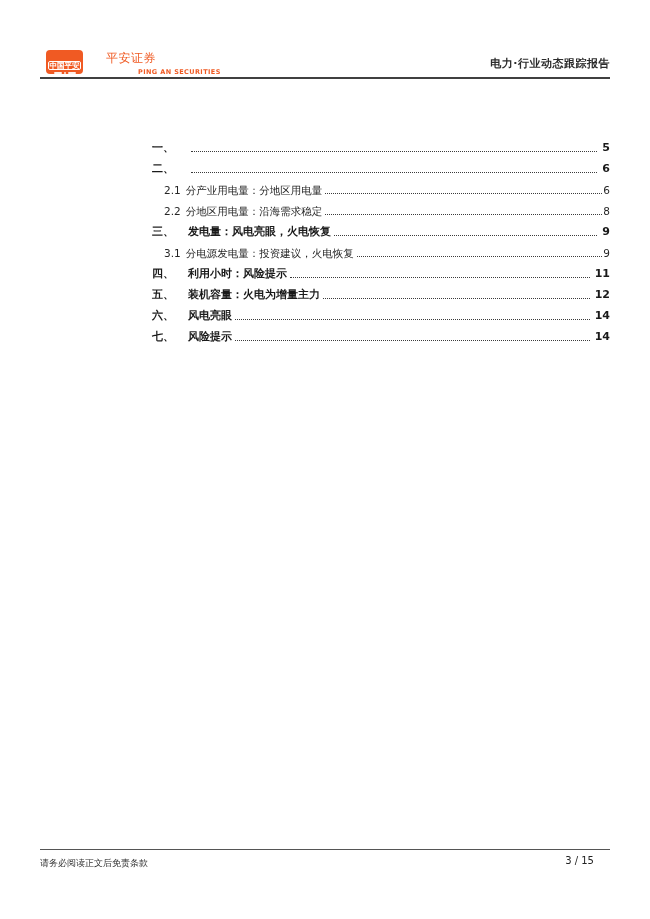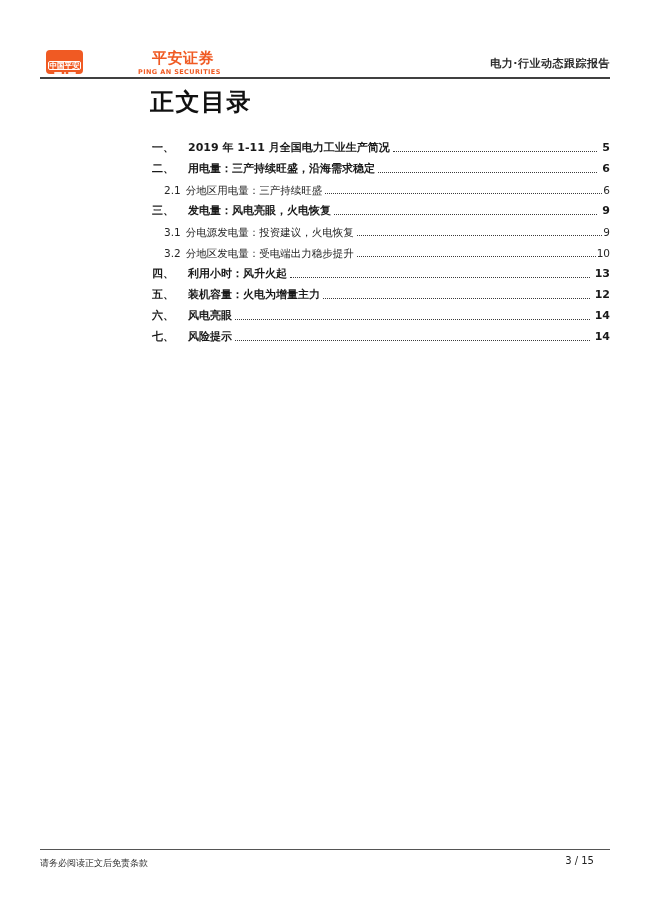--- a/index.html
+++ b/index.html
@@ -19,21 +19,21 @@
   .logo-badge-inner {
     width:33px; height:14px; border:1px solid #ffffff; border-radius:2px;
     color:#ffffff; font-size:7.5px; font-weight:bold; white-space:nowrap;
     display:flex; align-items:center; justify-content:center; overflow:hidden;
   }
   .logo-badge-tag { display:flex; align-items:center; gap:2px; margin-top:2px; }
   .logo-badge-tag i { display:block; width:8px; height:2px; background:rgba(255,255,255,.9); border-radius:1px; }
   .logo-badge-tag .dot { width:2px; height:2px; border-radius:50%; }
 
   .brand { position:absolute; left:106px; top:50px; display:flex; flex-direction:column; }
-  .brand-cn { color:#F05A23; font-size:15px; font-weight:bold; letter-spacing:0.5px; line-height:17px;margin-left:46px; }
+  .brand-cn { color:#F05A23; font-size:12px; font-weight:normal; letter-spacing:0.5px; line-height:17px; }
   .brand-en { color:#F05A23; font-size:6.5px; font-weight:bold; letter-spacing:0.4px; margin-top:1px;padding-left:32px; }
 
   .report-type {
     position:absolute; right:40px; top:56px;
     font-size:11px; font-weight:bold; color:#2b2b2b; letter-spacing:0.5px;margin-left:11px;
   }
   .header-rule {
     position:absolute; left:40px; right:40px; top:77px;
     border-top:2px solid #404040;
   }
@@ -87,63 +87,60 @@
         <i></i>
     </div>
   </div>
   <div class="brand">
     <span class="brand-cn">平安证券</span>
     <span class="brand-en">PING AN SECURITIES</span>
   </div>
   <div class="report-type">电力·行业动态跟踪报告</div>
   <div class="header-rule"></div>
 
-  <div class="toc-title">正文目录</div>
   <div class="toc-list">
       <div class="toc-row lvl1">
       <span class="toc-num">一、</span>
-      <span class="toc-label">2019 年 1-11 月全国电力工业生产简况</span>
       <span class="toc-leader"></span>
       <span class="toc-page">5</span>
     </div>
       <div class="toc-row lvl1">
       <span class="toc-num">二、</span>
-      <span class="toc-label">用电量：三产持续旺盛，沿海需求稳定</span>
       <span class="toc-leader"></span>
       <span class="toc-page">6</span>
     </div>
       <div class="toc-row lvl2">
       <span class="toc-num">2.1</span>
-      <span class="toc-label">分地区用电量：三产持续旺盛</span>
+      <span class="toc-label">分产业用电量：分地区用电量</span>
       <span class="toc-leader"></span>
       <span class="toc-page">6</span>
+    </div>
+      <div class="toc-row lvl2">
+      <span class="toc-num">2.2</span>
+      <span class="toc-label">分地区用电量：沿海需求稳定</span>
+      <span class="toc-leader"></span>
+      <span class="toc-page">8</span>
     </div>
       <div class="toc-row lvl1">
       <span class="toc-num">三、</span>
       <span class="toc-label">发电量：风电亮眼，火电恢复</span>
       <span class="toc-leader"></span>
       <span class="toc-page">9</span>
     </div>
       <div class="toc-row lvl2">
       <span class="toc-num">3.1</span>
       <span class="toc-label">分电源发电量：投资建议，火电恢复</span>
       <span class="toc-leader"></span>
       <span class="toc-page">9</span>
     </div>
-      <div class="toc-row lvl2">
-      <span class="toc-num">3.2</span>
-      <span class="toc-label">分地区发电量：受电端出力稳步提升</span>
-      <span class="toc-leader"></span>
-      <span class="toc-page">10</span>
-    </div>
       <div class="toc-row lvl1">
       <span class="toc-num">四、</span>
-      <span class="toc-label">利用小时：风升火起</span>
+      <span class="toc-label">利用小时：风险提示</span>
       <span class="toc-leader"></span>
-      <span class="toc-page">13</span>
+      <span class="toc-page">11</span>
     </div>
       <div class="toc-row lvl1">
       <span class="toc-num">五、</span>
       <span class="toc-label">装机容量：火电为增量主力</span>
       <span class="toc-leader"></span>
       <span class="toc-page">12</span>
     </div>
       <div class="toc-row lvl1">
       <span class="toc-num">六、</span>
       <span class="toc-label">风电亮眼</span>

